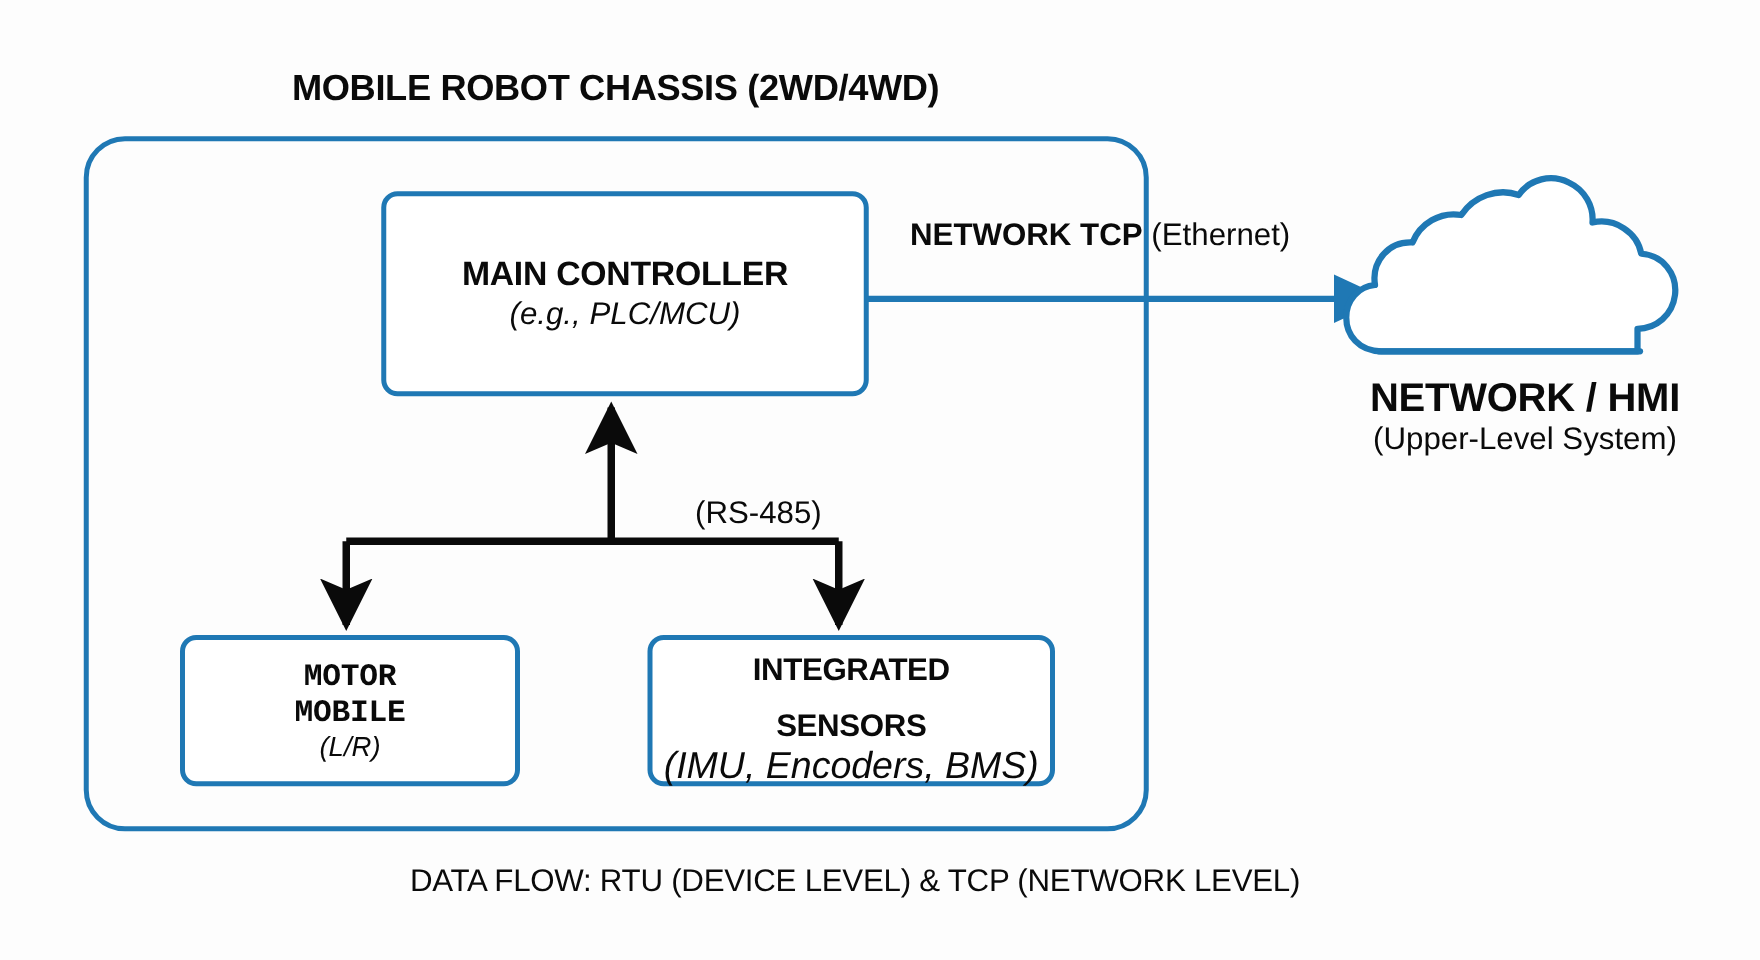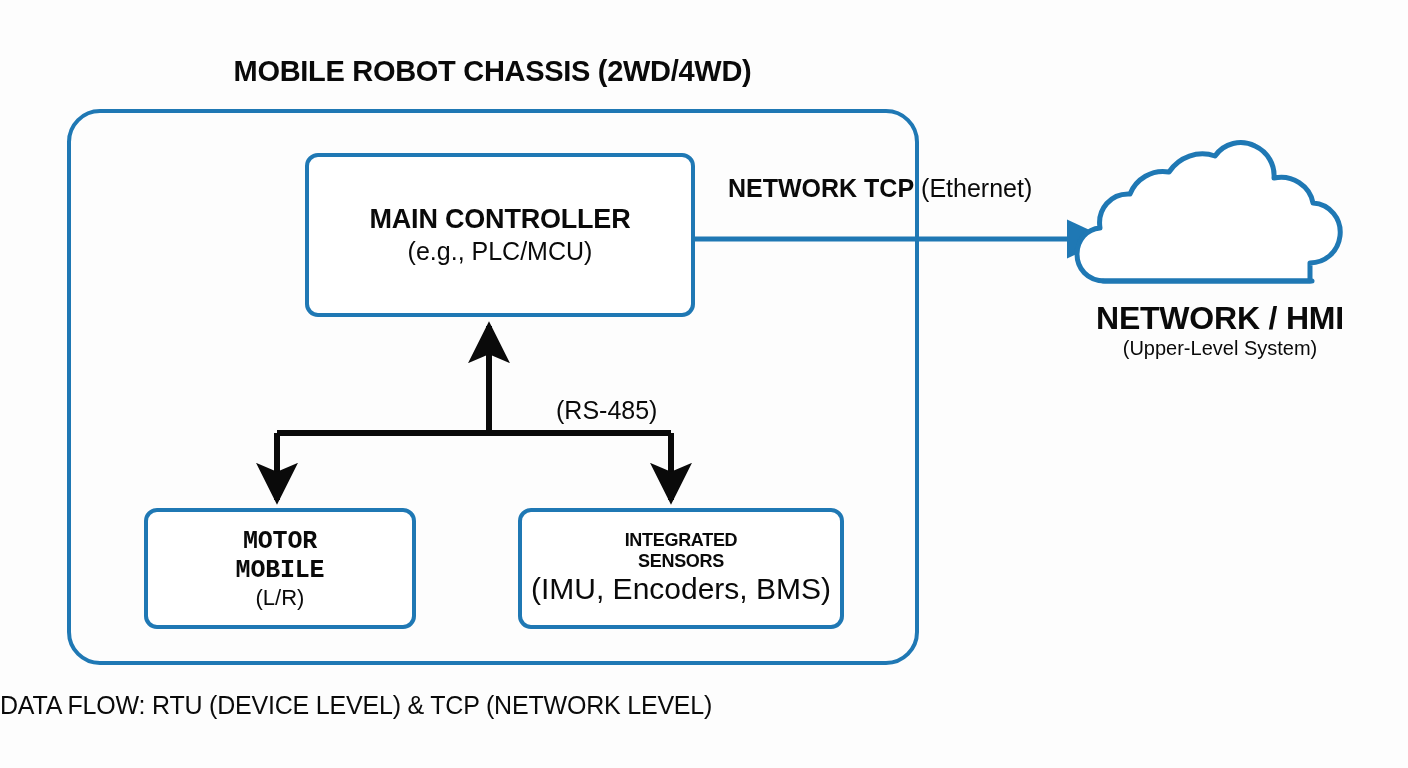--- a/index.html
+++ b/index.html
@@ -33,21 +33,21 @@
     letter-spacing: -0.3px;
     text-align: center;
     line-height: 1.1;
   }
 
   #footer-caption {
     left: 0; top: 692px;
     width: 1368px;
     font-size: 25px;
     font-weight: normal;
-    text-align: left;
+    text-align: center;
     letter-spacing: -0.2px;
     line-height: 1.1;
   }
 
   
   .node-box {
     position: absolute;
     background: #ffffff;
     border: 4px solid #1f78b4;
     border-radius: 13px;
@@ -57,41 +57,42 @@
     align-items: center;
     justify-content: center;
     text-align: center;
     line-height: 1.16;
   }
   .node-title {
     font-weight: bold;
   }
   .node-sub {
     font-weight: normal;
+    font-style: italic;
   }
 
   #main-controller-box {
     left: 285px; top: 153px;
     width: 390px; height: 164px; margin-left: 20px;
   }
   #main-controller-box .node-title { font-size: 27px; letter-spacing: -0.2px; }
   #main-controller-box .node-sub  { font-size: 25px; margin-top: 2px; }
 
   #motor-drivers-box {
     left: 144px; top: 508px;
     width: 272px; height: 121px;
   }
   #motor-drivers-box .node-title { font-size: 25px; letter-spacing: -0.2px; font-family: Liberation Mono, monospace; }
   #motor-drivers-box .node-sub  { font-size: 22px; }
 
   #integrated-sensors-box {
     left: 518px; top: 508px;
     width: 326px; height: 121px;
   }
-  #integrated-sensors-box .node-title { font-size: 18px; letter-spacing: -0.3px; }
+  #integrated-sensors-box .node-title { font-size: 25px; letter-spacing: -0.3px; margin-top: 16px; }
   #integrated-sensors-box .node-sub  { font-size: 30px; }
 
   
   #modbus-tcp-label {
     left: 728px; top: 174px;
     font-size: 25px;
     white-space: nowrap;
   }
   #modbus-rtu-label {
     left: 283px; top: 375px;
@@ -107,21 +108,21 @@
   .lbl-plain  { font-weight: normal; }
 
   
   #cloud-caption {
     left: 1055px; top: 300px;
     width: 330px;
     text-align: center;
     line-height: 1.16;
   }
   #cloud-caption .cloud-title { font-size: 32px; font-weight: bold; letter-spacing: -0.2px; }
-  #cloud-caption .cloud-sub   { font-size: 20px; font-weight: normal; }
+  #cloud-caption .cloud-sub   { font-size: 25px; font-weight: normal; }
 
   svg { position: absolute; left: 0; top: 0; overflow: visible; }
 </style>
 </head>
 <body>
 
 <div id="stage">
 
   <div class="abs" id="diagram-title">MOBILE ROBOT CHASSIS (2WD/4WD)</div>
 

